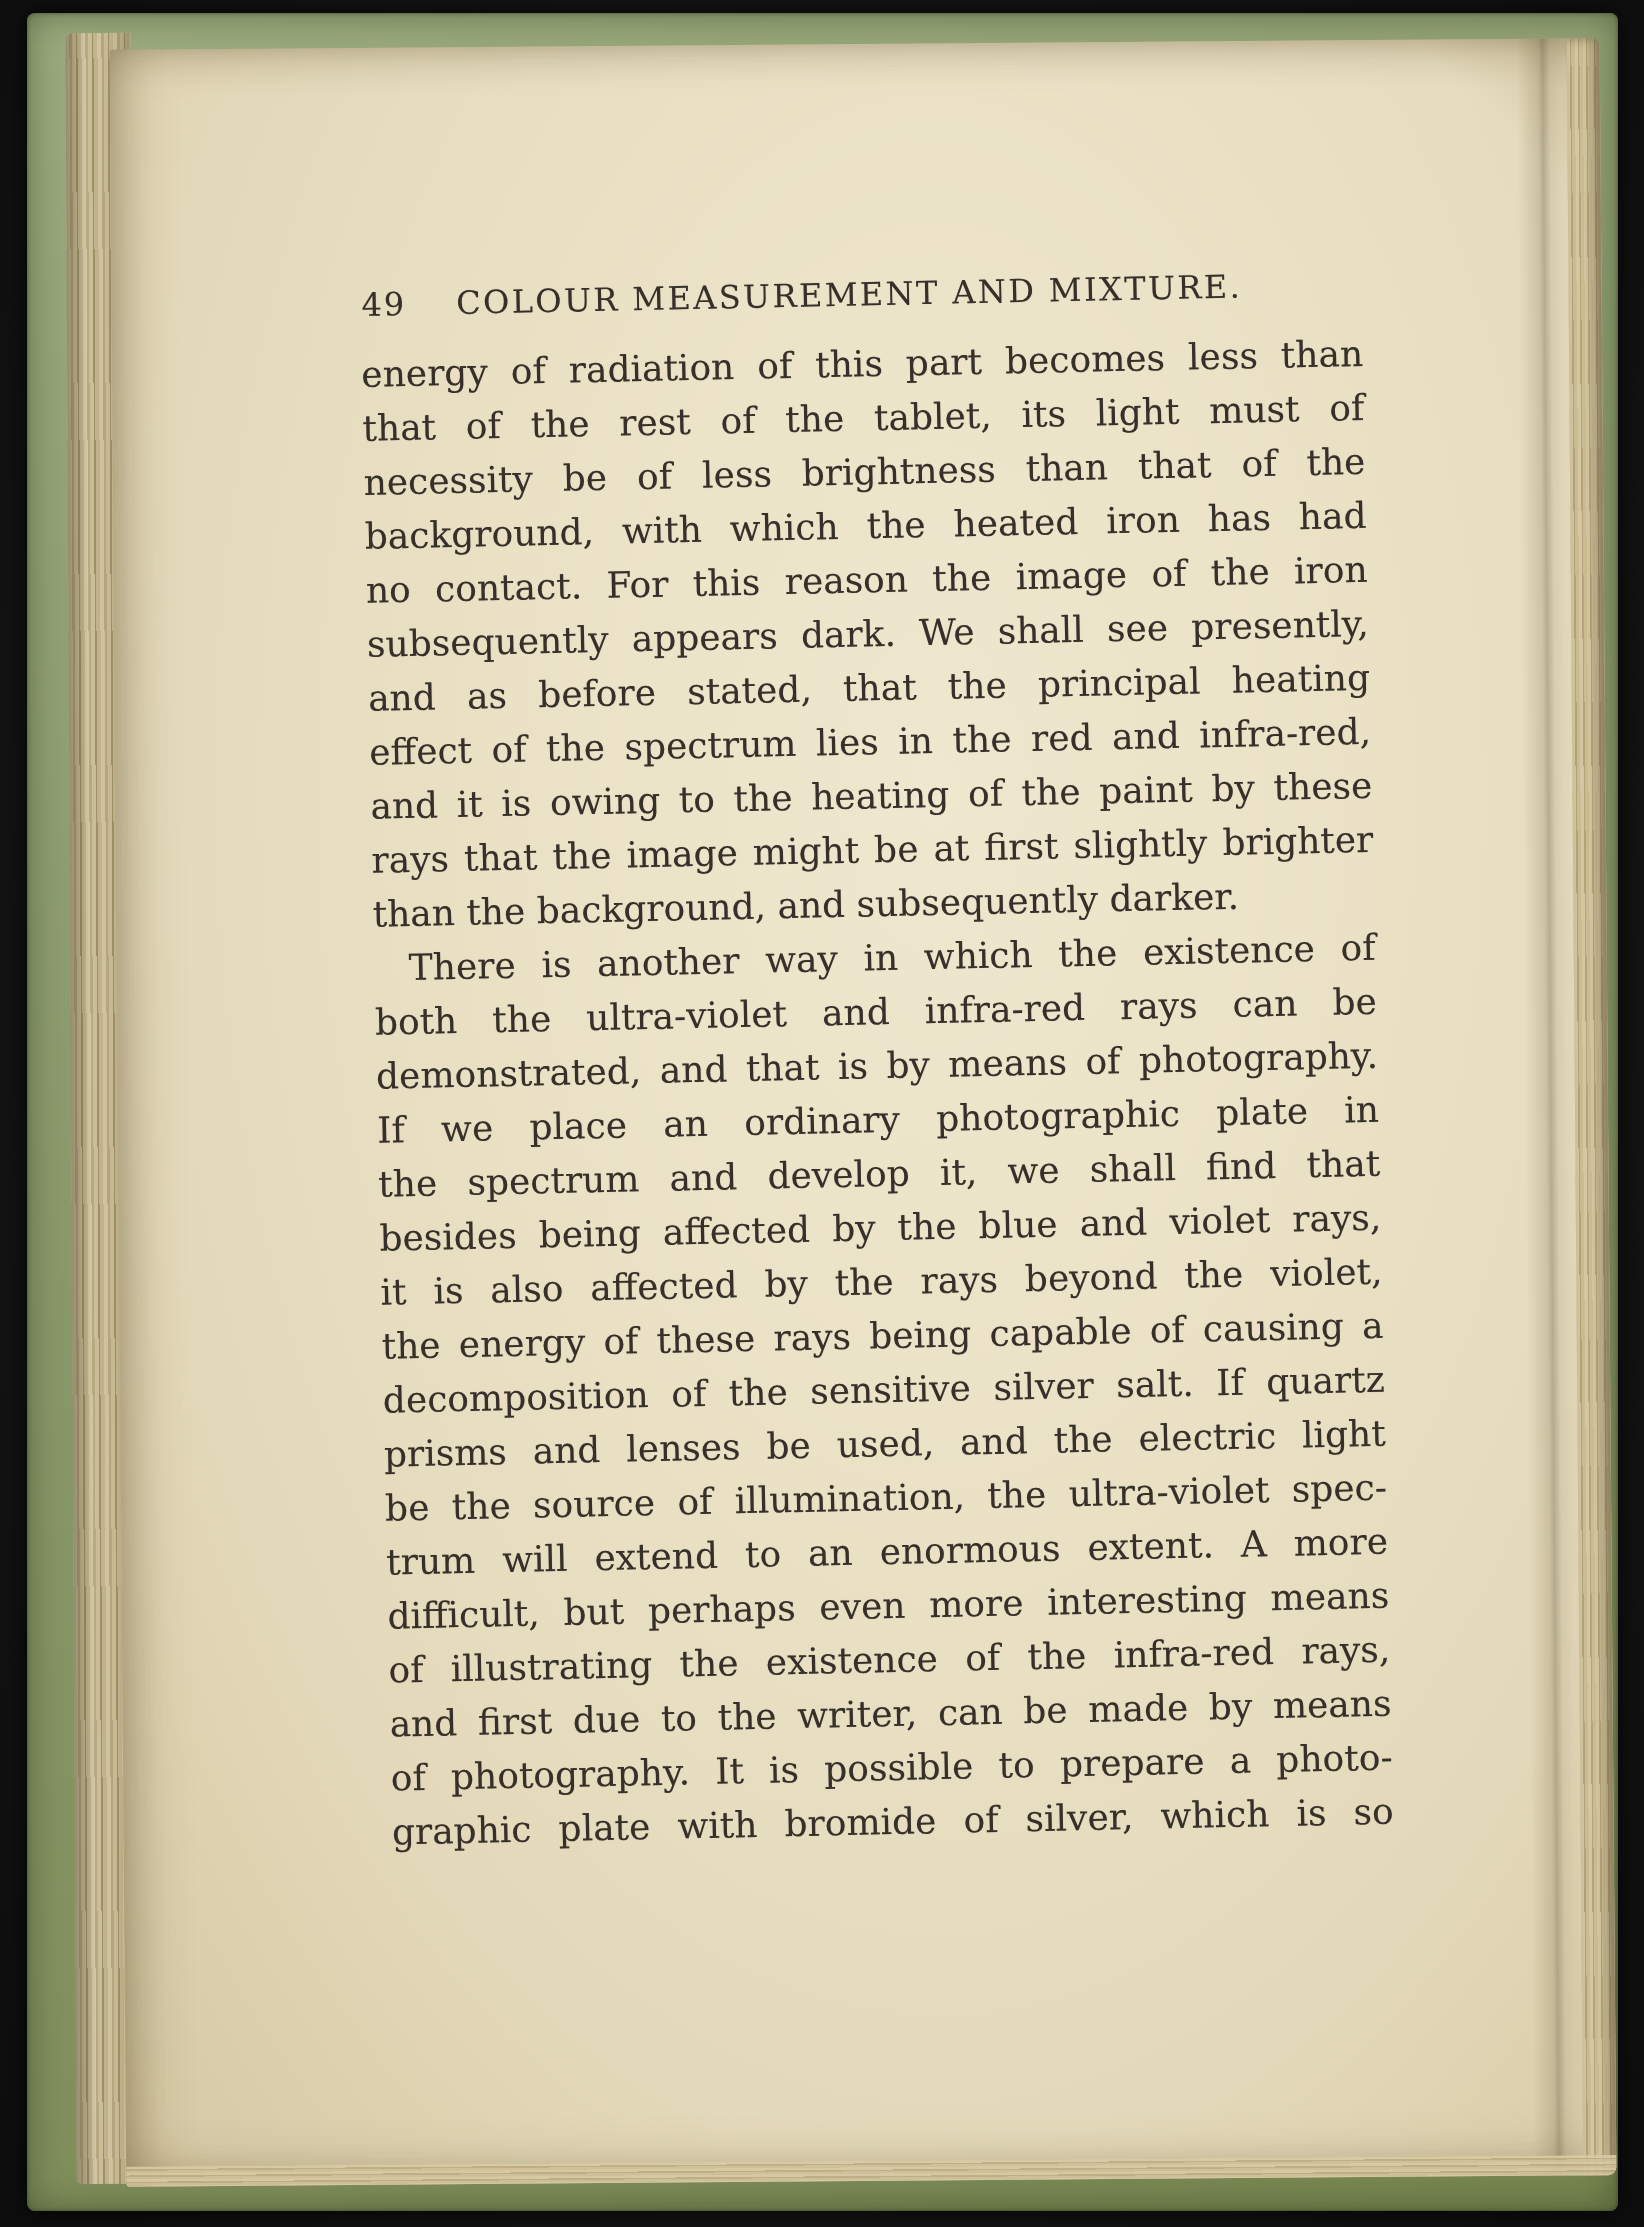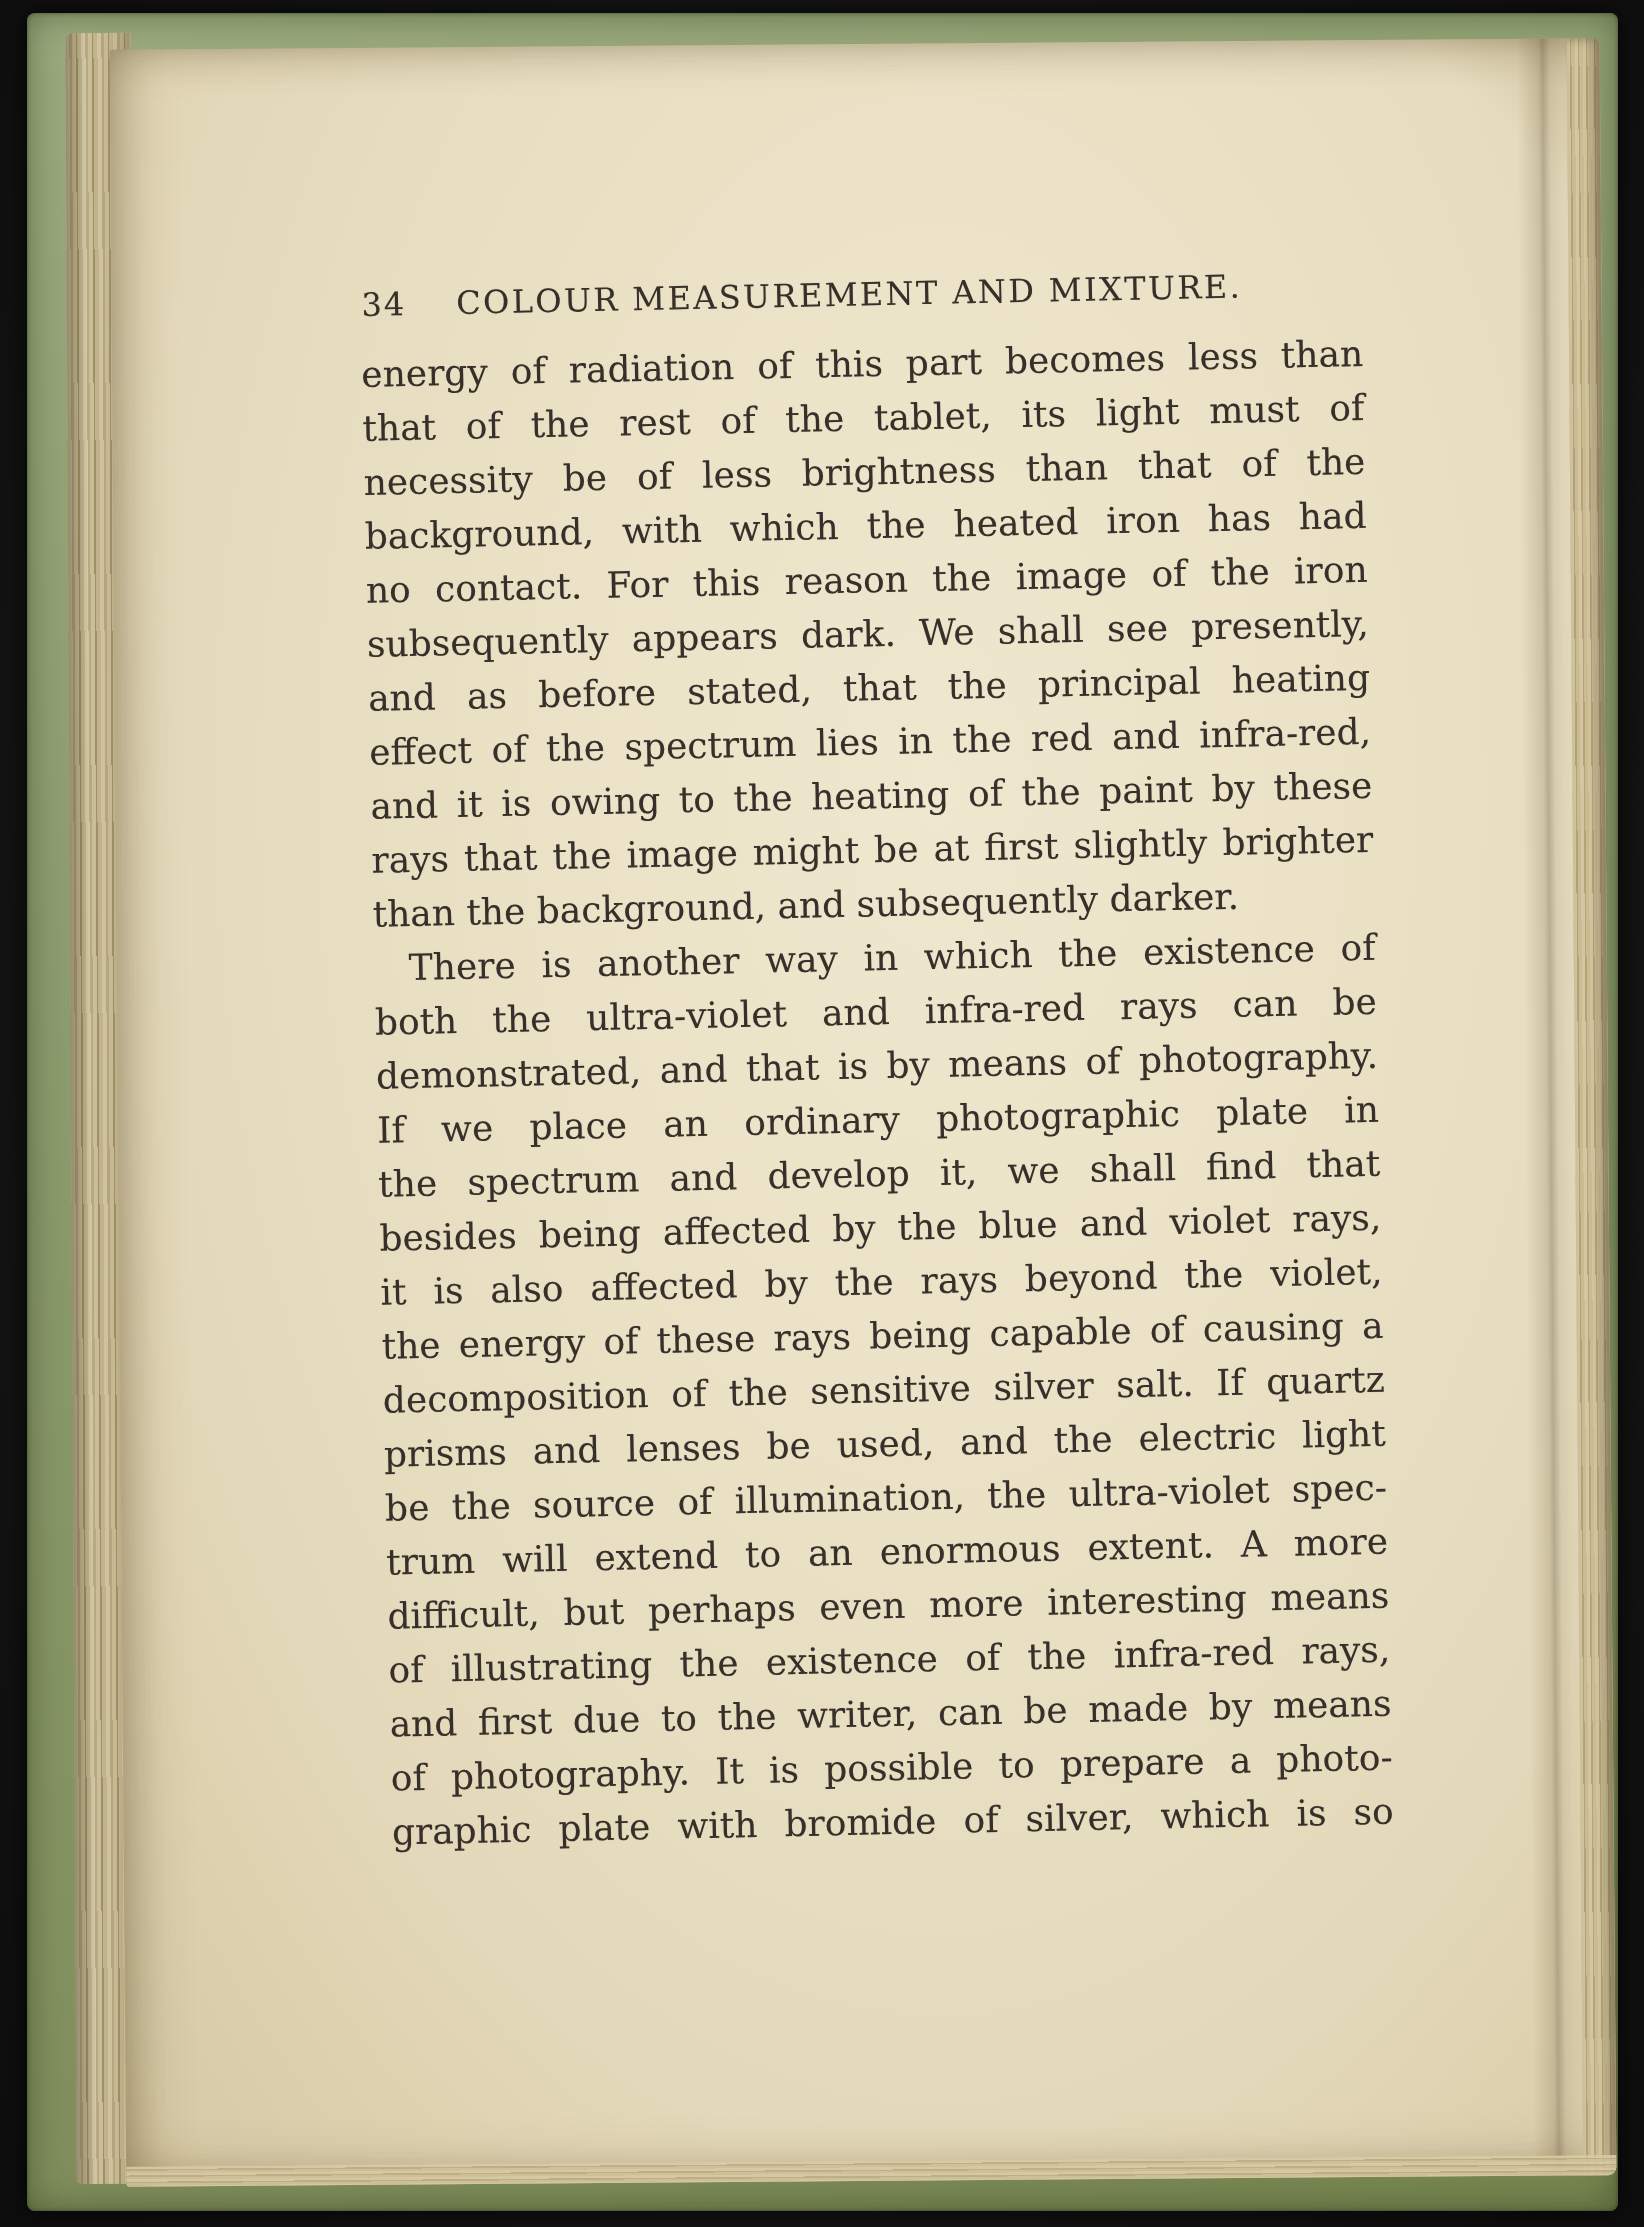--- a/index.html
+++ b/index.html
@@ -200,21 +200,21 @@
 
   <div class="page-stack">
     <div class="stack-shade"></div>
   </div>
 
   <div class="page">
 
     <div class="content">
 
       <div class="header-row">
-        <span class="page-num">34</span>
+        <span class="page-num">49</span>
         <span class="running-title">COLOUR MEASUREMENT AND MIXTURE.</span>
       </div>
 
       <div class="body-text">
         <div class="paragraph no-justify-last">
             <div class="text-line">energy of radiation of this part becomes less than</div>
             <div class="text-line">that of the rest of the tablet, its light must of</div>
             <div class="text-line">necessity be of less brightness than that of the</div>
             <div class="text-line">background, with which the heated iron has had</div>
             <div class="text-line">no contact.  For this reason the image of the iron</div>

